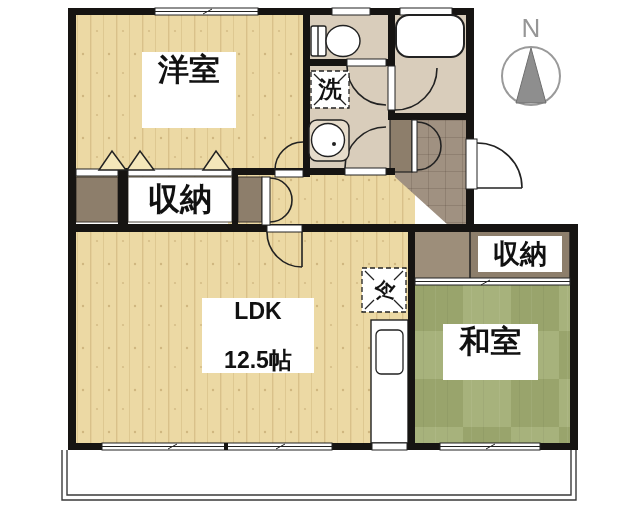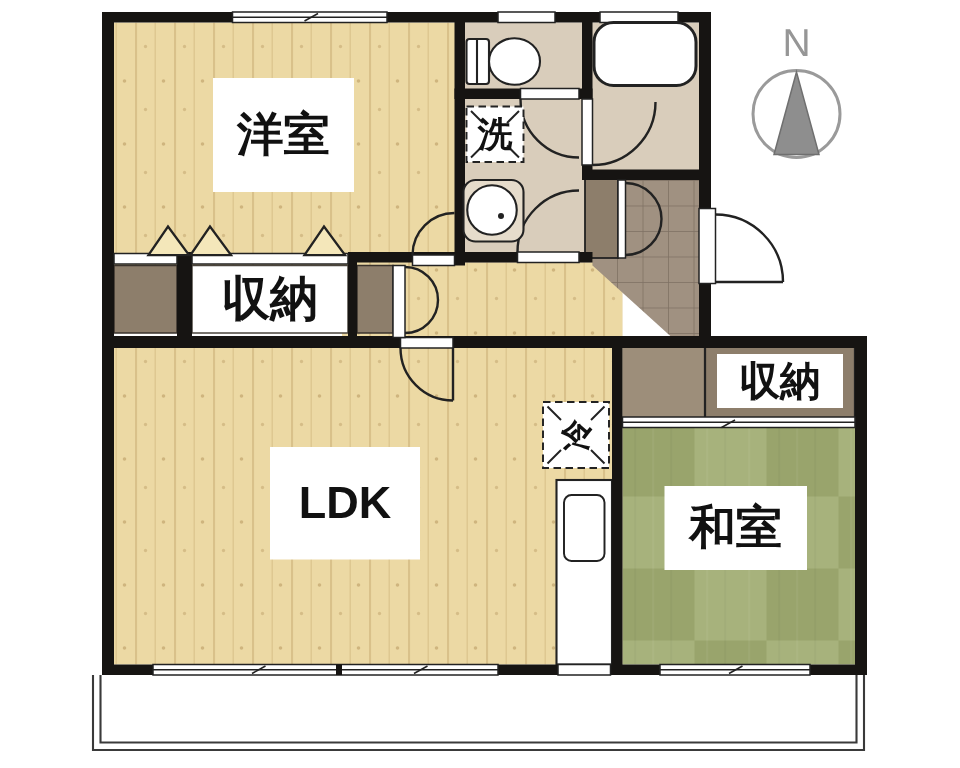--- a/index.html
+++ b/index.html
@@ -1,23 +1,23 @@
 <!DOCTYPE html>
 <html style="--wall: #161412; --wood: #ecd9a4; --wet: #d9cdbb; --tile: #a09181; --closet: #8d7e6b; --closet_light: #9d8e7a; --tatami: #a7b27c; --tatami_dark: #99a46c; --label_bg: #ffffff; --text: #111111; --compass: #969696;"><head>
 <meta charset="utf-8">
 <style>
   html,body{margin:0;padding:0;background:#fff;}
   .canvas{position:relative;width:640px;height:512px;background:#fff;overflow:hidden;
           font-family:"Liberation Sans","DejaVu Sans",sans-serif;color:#111;}
   .plan-svg{position:absolute;left:0;top:0;}
   .label{position:absolute;display:flex;align-items:center;justify-content:center;
          color:#111;text-align:center;white-space:nowrap;}
-  .room-label{background:#fff;flex-direction:column;font-weight:600;line-height:1.13;}
+  .room-label{background:#fff;flex-direction:column;font-weight:600;line-height:1.13;justify-content:space-between;}
   .lbl-yoshitsu{left:142px;top:52px;width:94px;height:76px;font-size:31px;}
-  .lbl-ldk{left:180px;top:298px;width:100px;height:75px;font-size:30px;}
+  .lbl-ldk{left:202px;top:298px;width:112px;height:75px;font-size:23px;}
   .lbl-washitsu{left:443px;top:324px;width:95px;height:56px;font-size:31px;}
   .lbl-shuno1{left:128px;top:177px;width:104px;height:45px;font-size:32px;font-weight:600;}
   .lbl-shuno2{left:478px;top:236px;width:84px;height:36px;font-size:27px;font-weight:600;}
   .lbl-sen{left:311px;top:71px;width:38px;height:37px;font-size:23px;font-weight:600;}
   .lbl-rei{left:362px;top:268px;width:44px;height:44px;font-size:21px;font-weight:600;}
   .lbl-rei .rot{display:inline-block;transform:rotate(-90deg);}
   .lbl-north{left:514px;top:13px;width:34px;height:30px;font-size:26px;color:var(--compass,#969696);font-weight:400;}
 </style>
 </head>
 <body>
@@ -186,20 +186,21 @@
       <circle cx="531" cy="76" r="29" fill="none" stroke="#9a9a9a" stroke-width="2"></circle>
       <polygon points="531,48 516,103 546,103" fill="#8e8e8e" stroke="#6f6f6f" stroke-width="1"></polygon>
     </g>
   </svg>
 
   <div class="label room-label lbl-yoshitsu">
     <span>洋室</span>
   </div>
   <div class="label room-label lbl-ldk">
     <span>LDK</span>
+    <span>12.5帖</span>
   </div>
   <div class="label room-label lbl-washitsu">
     <span>和室</span>
   </div>
   <div class="label lbl-shuno1">収納</div>
   <div class="label lbl-shuno2">収納</div>
   <div class="label lbl-sen">洗</div>
   <div class="label lbl-rei">
     <span class="rot">冷</span>
   </div>

